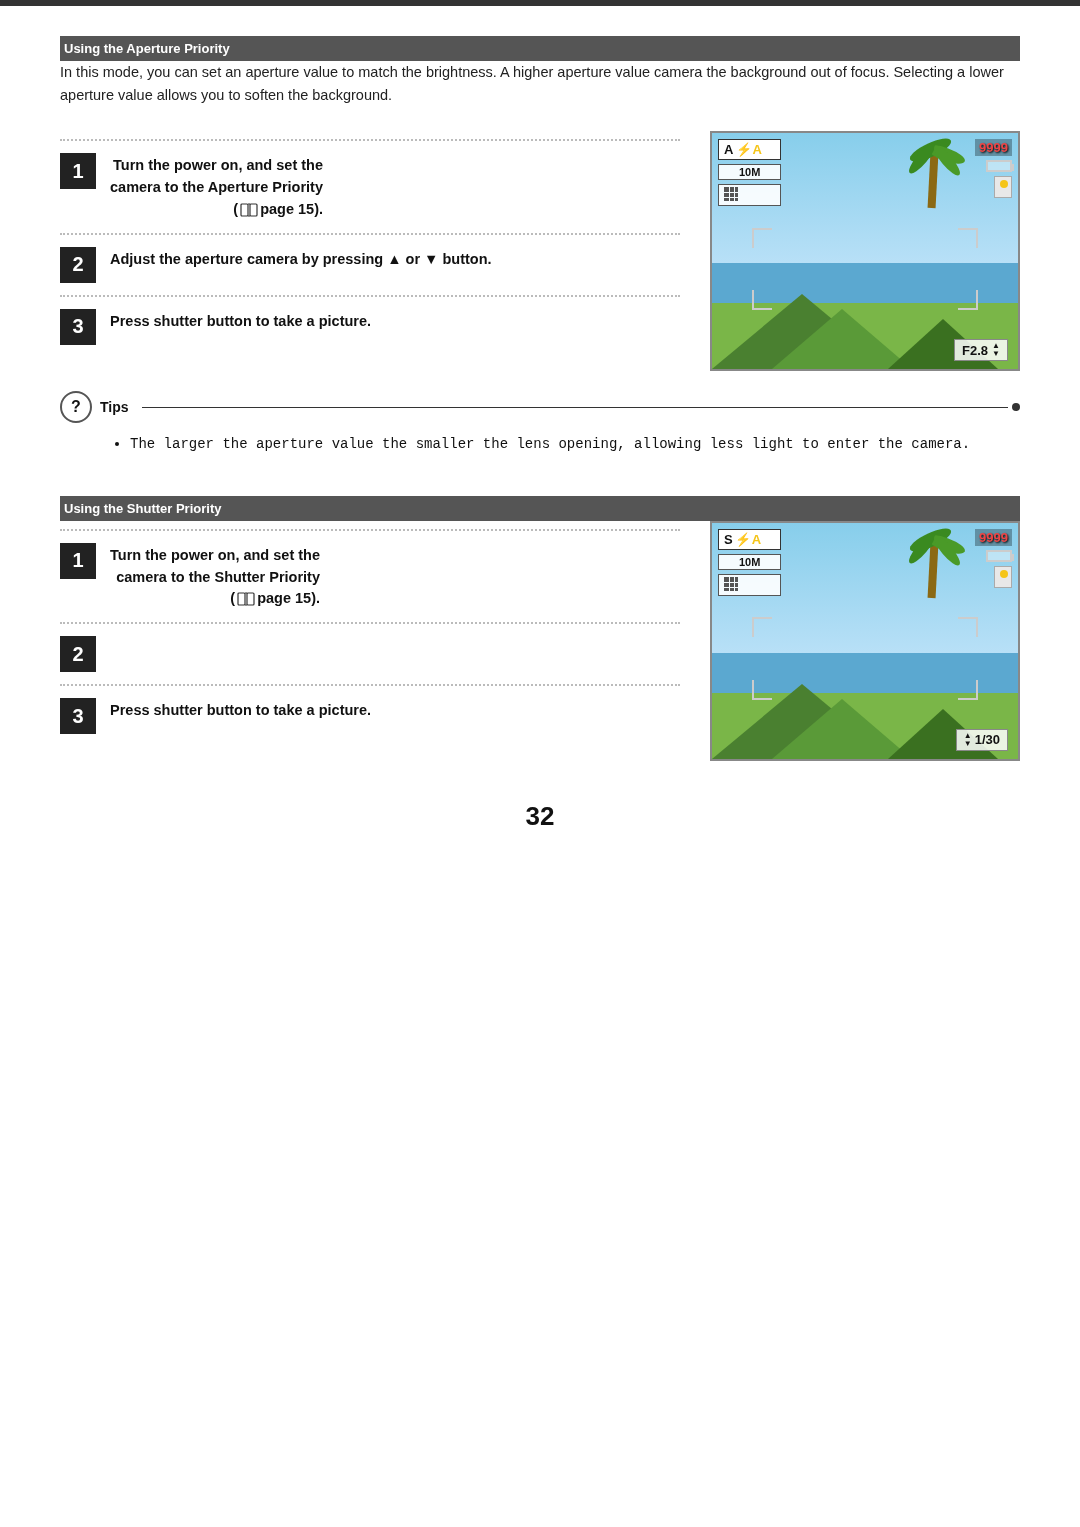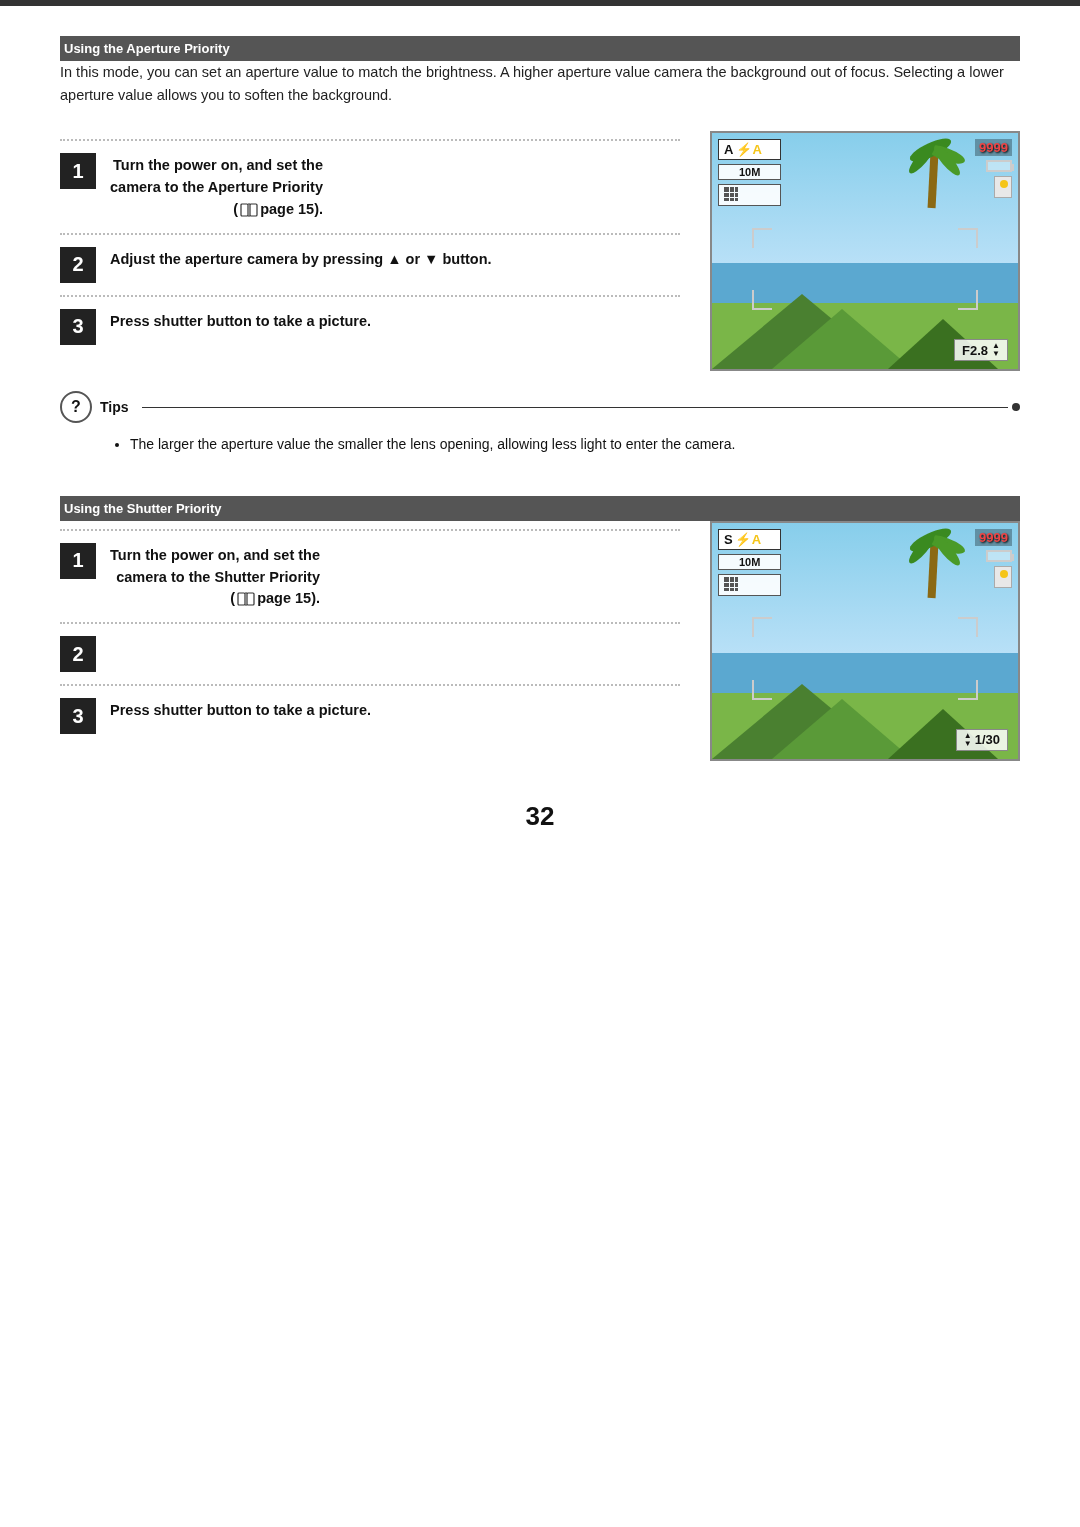--- a/index.html
+++ b/index.html
@@ -267,20 +267,21 @@
       flex-shrink: 0;
     }
     .tips-content {
       margin-left: 50px;
     }
     .tips-item {
       font-size: 14px;
       line-height: 1.6;
       list-style: disc;
       margin-left: 20px;
+      font-family: Liberation Mono, monospace;
     }
 
     
     .book-ref {
       display: inline-flex;
       align-items: center;
       gap: 2px;
     }
 
     

